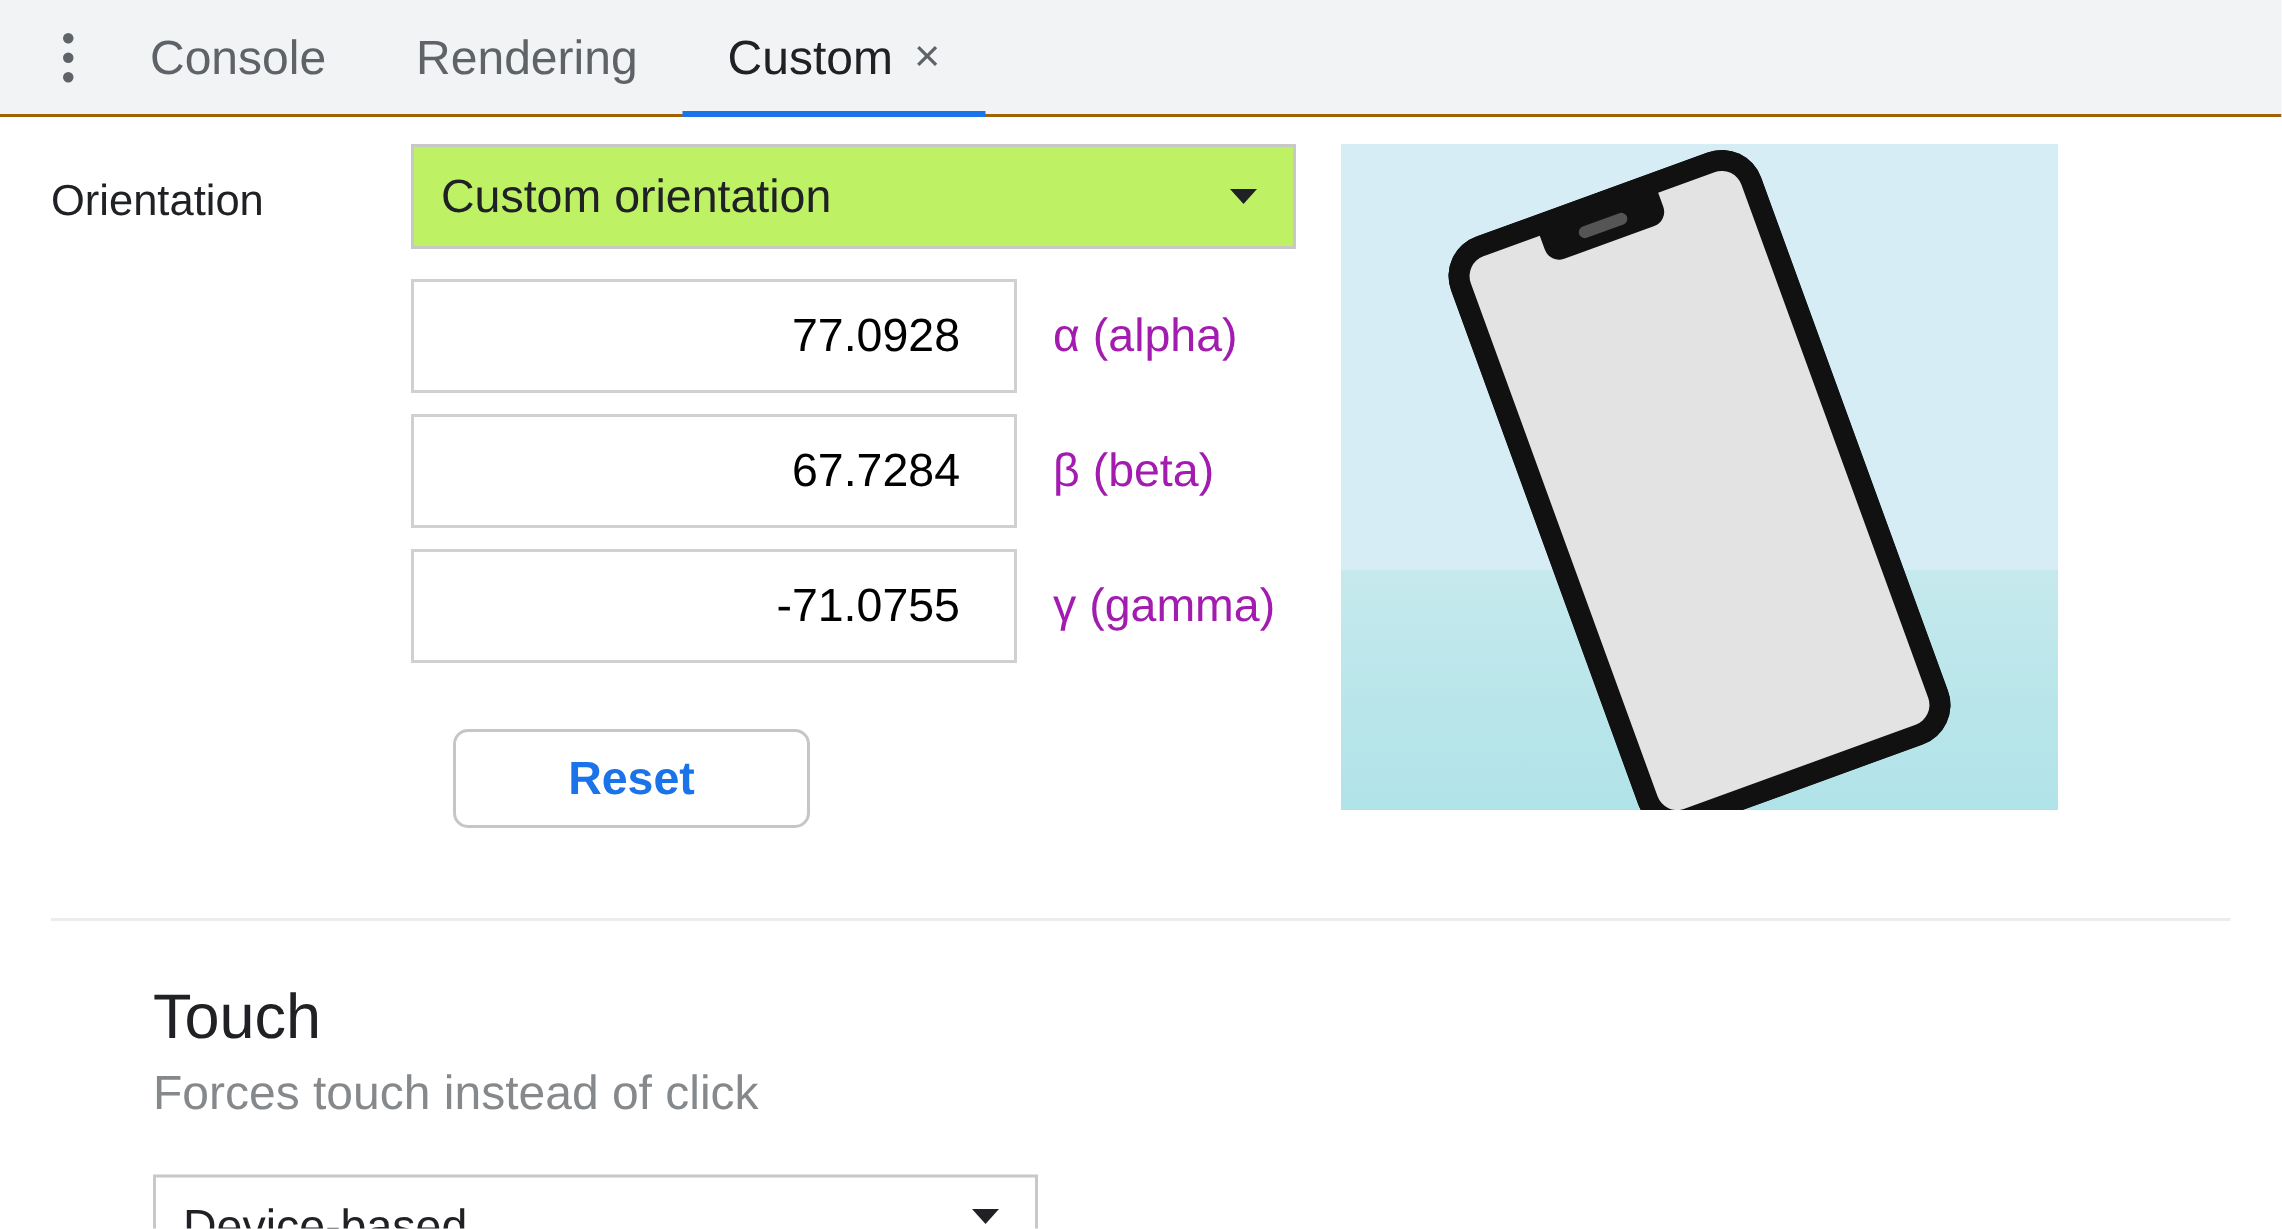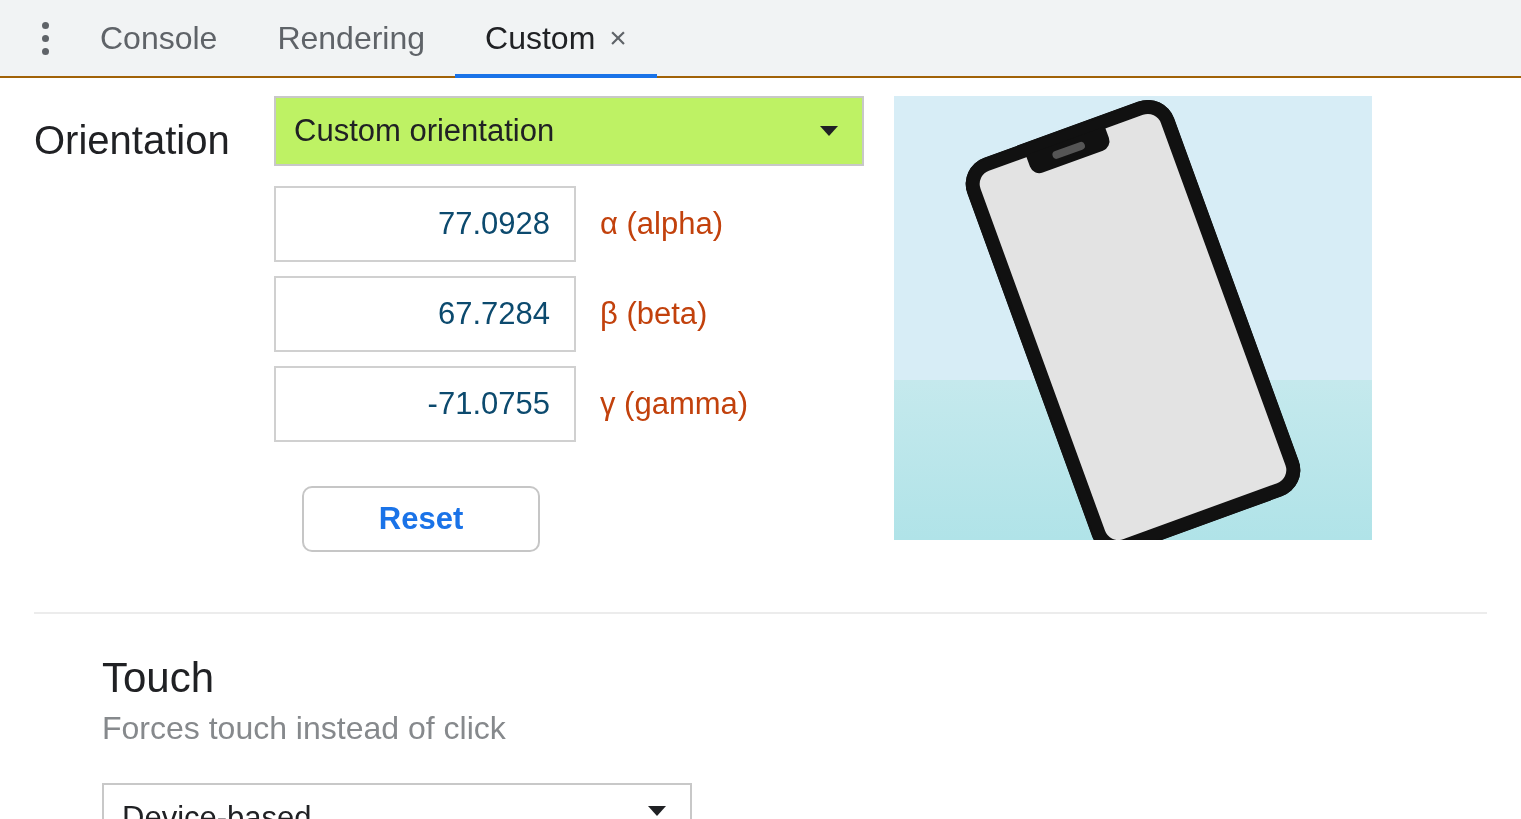--- a/index.html
+++ b/index.html
@@ -67,21 +67,21 @@
   .content {
     padding: 18px 34px 0 34px;
   }
   .row {
     display: flex;
     align-items: flex-start;
   }
 
   .col-label {
     width: 240px;
-    font-size: 40px;
+    font-size: 29px;
     color: #202124;
     padding-top: 22px;
   }
 
   .col-controls {
     flex: none;
   }
 
   .select-wrap {
     position: relative;
@@ -107,33 +107,33 @@
     border-right: 9px solid transparent;
     border-top: 10px solid #202124;
   }
 
   .num-row {
     display: flex;
     align-items: center;
     margin-bottom: 14px;
   }
   .num-input {
-    width: 302px;
+    width: 404px;
     height: 76px;
     border: 2px solid #d0d0d0;
     background: #fff;
     font-size: 31px;
     text-align: right;
-    padding: 0 24px;
-    color: #0c4a6e;
+    padding: 0 36px;
+    color: #000000;
   }
   .num-label {
     margin-left: 24px;
     font-size: 31px;
-    color: #c2410c;
+    color: #a21caf;
   }
 
   .reset-btn {
     margin-top: 30px;
     margin-left: 28px;
     width: 238px;
     height: 66px;
     border: 2px solid #c6c6c6;
     border-radius: 10px;
     background: #fff;

